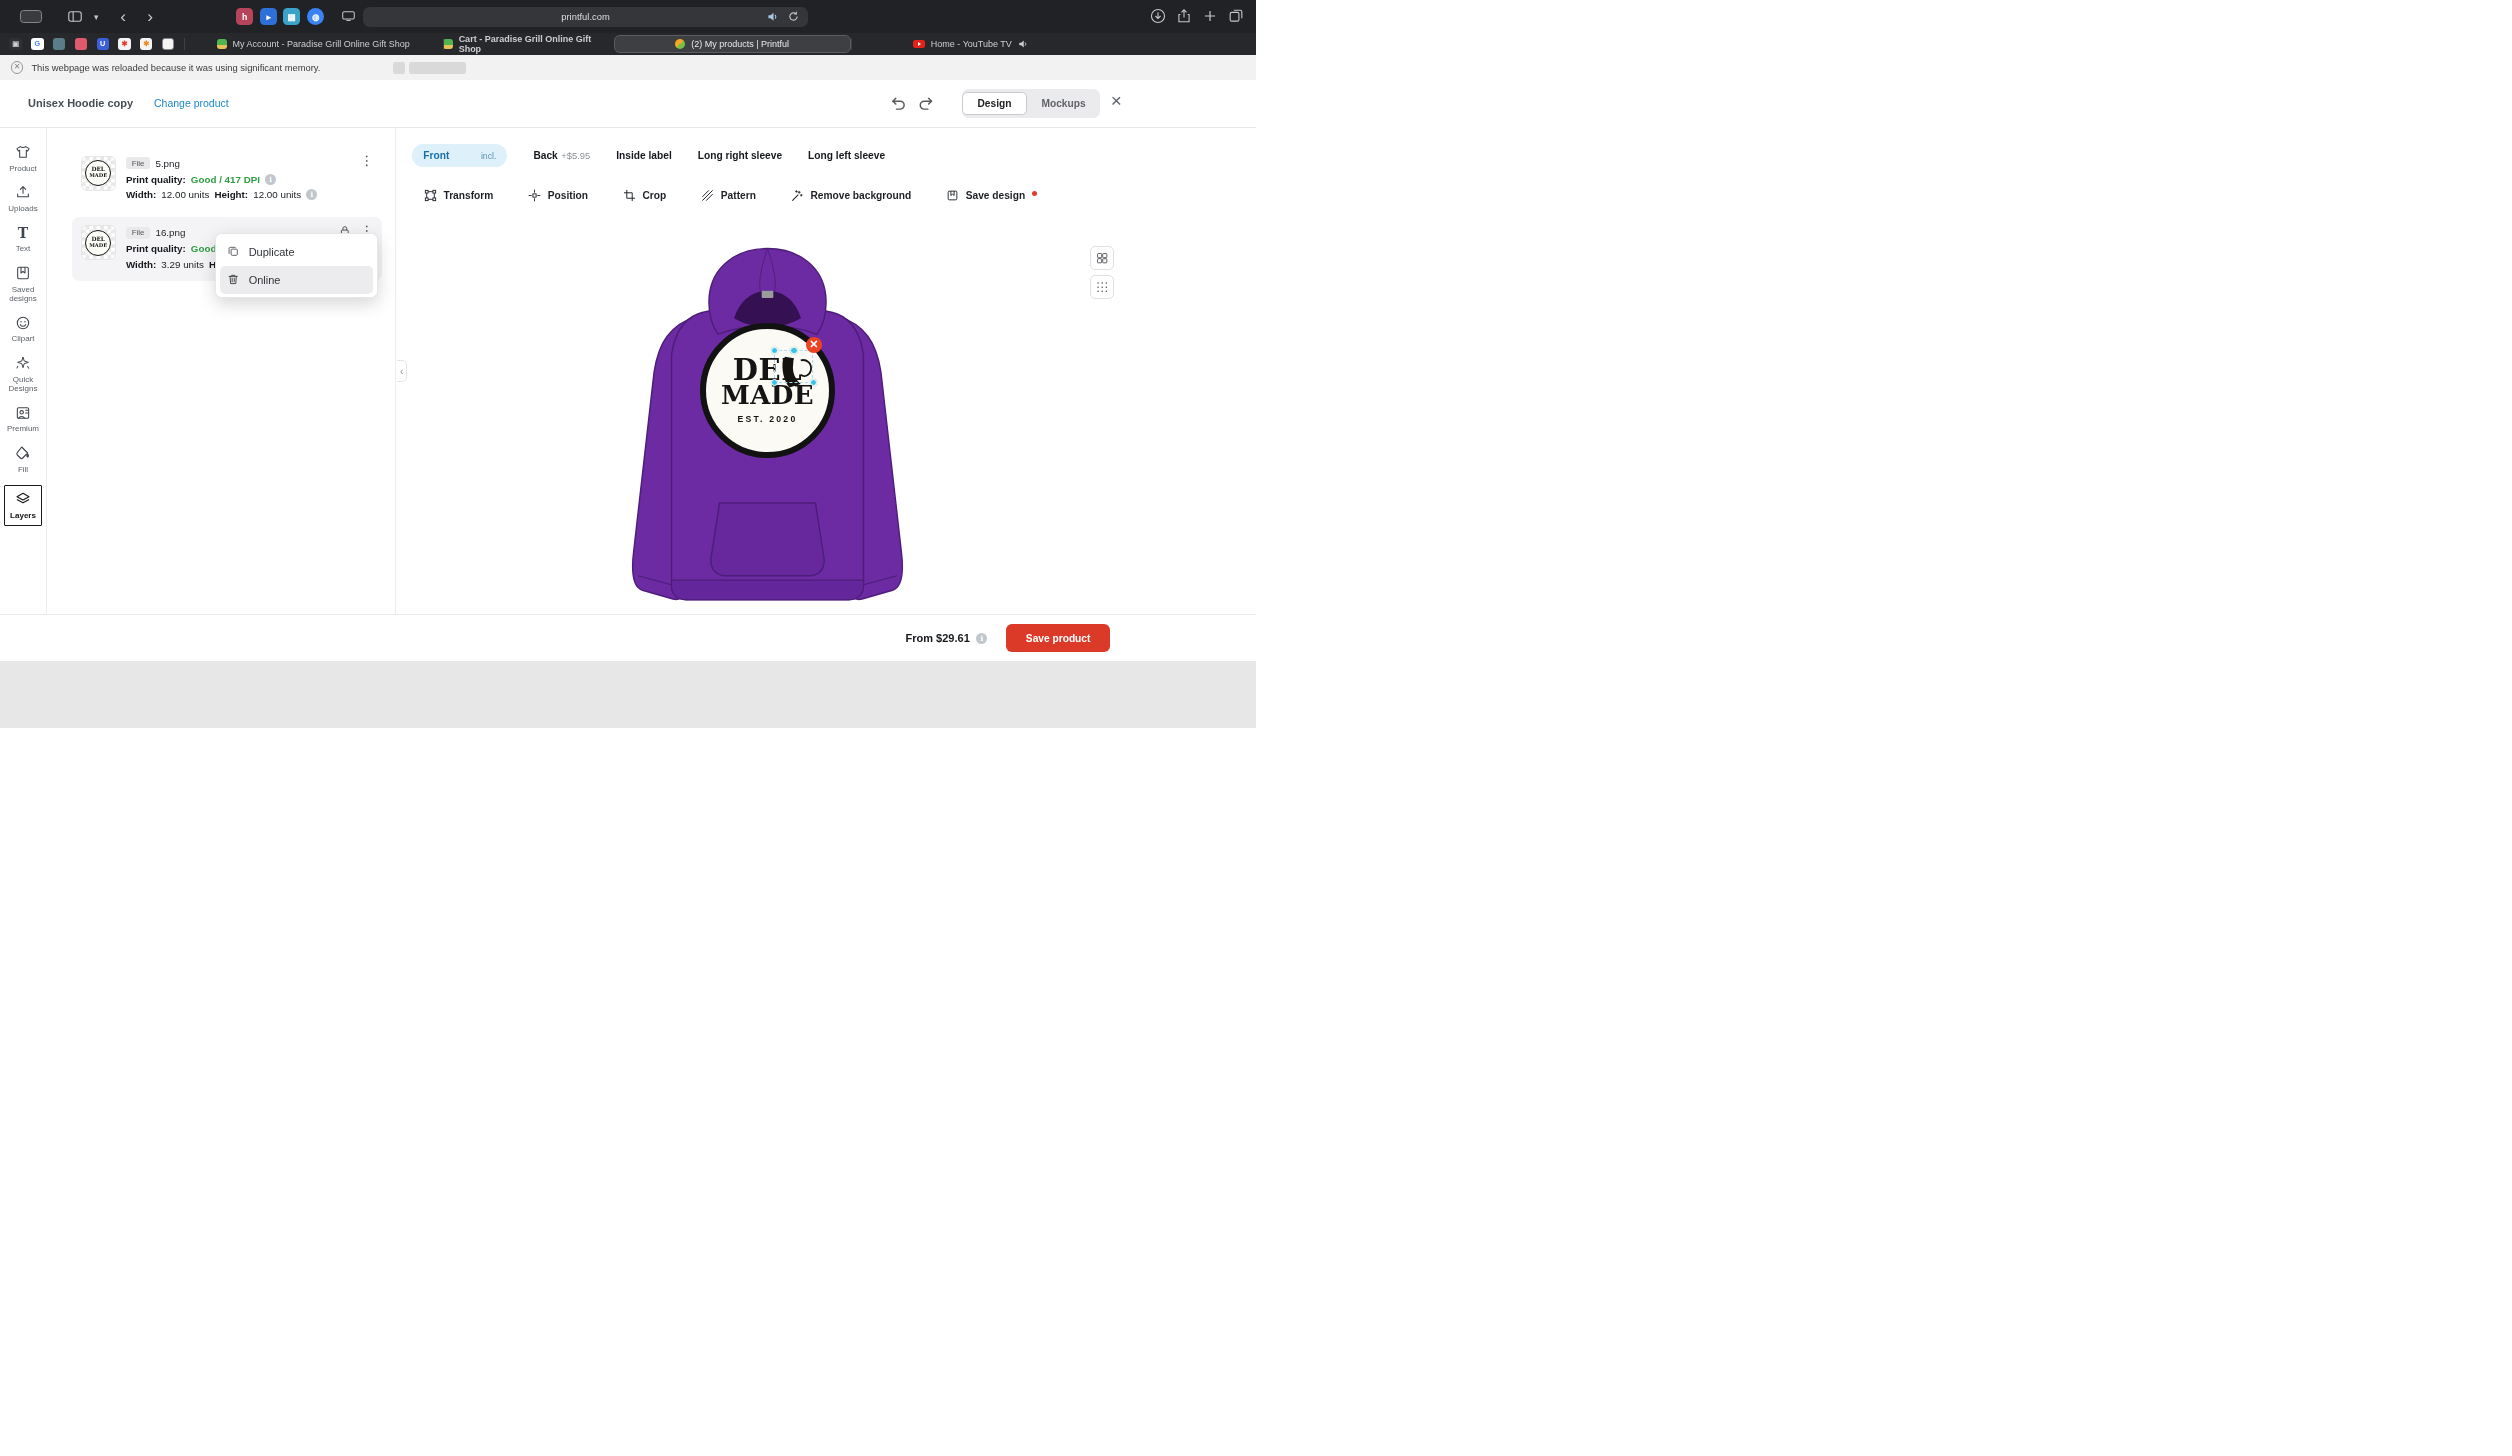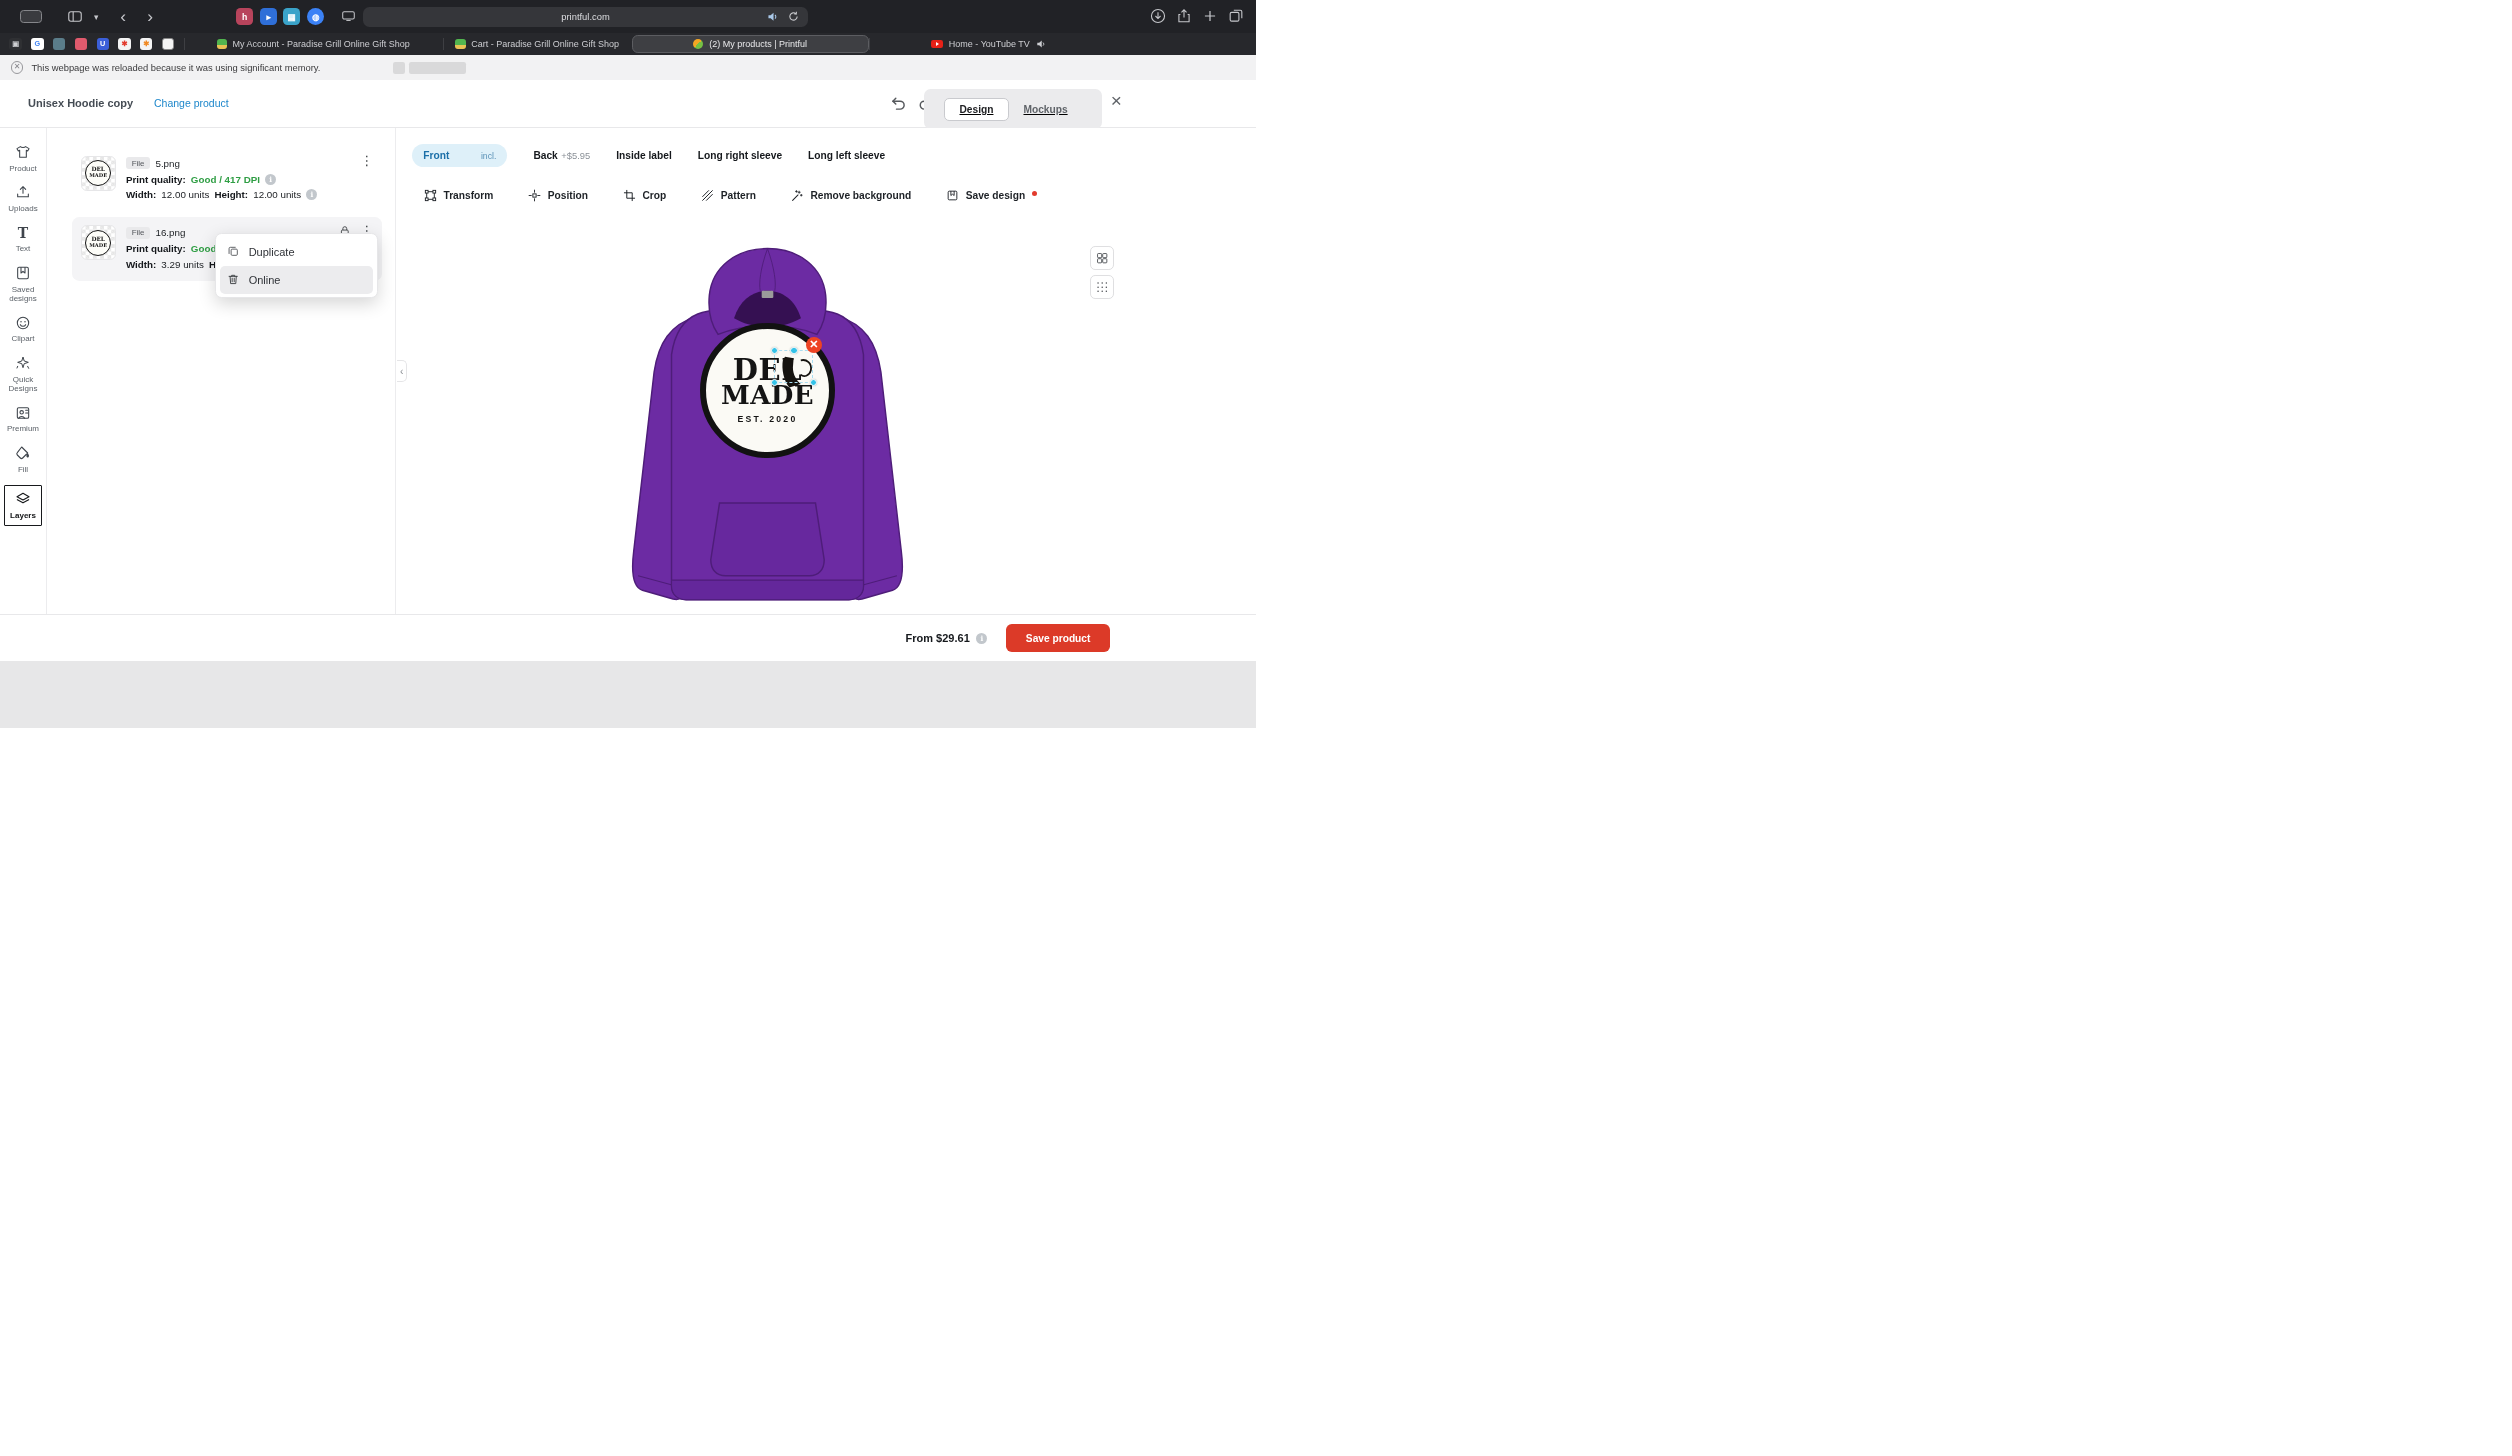--- a/index.html
+++ b/index.html
@@ -35,21 +35,21 @@
   .f1 { background:#2f3033; color:#cfd0d3; }
   .f2 { background:#fff; color:#4285f4; }
   .f3 { background:#5b7d8a; }
   .f4 { background:#e05a6d; }
   .f5 { background:#3b5fd9; color:#fff; }
   .f6 { background:#f4f4f4; color:#e23b2e; }
   .f7 { background:#f4f4f4; color:#f08a24; }
   .f8 { background:#f4f4f4; border:0.7px solid #888; }
   .tab { height:22px; display:flex; align-items:center; justify-content:center; gap:5.8px; color:#cdced2; font-size:9px; position:relative; }
   .tab.t1 { width:259px; }
-  .tab.t2 { width:189px; }
+  .tab.t2 { width:171px;font-weight:bold; }
   .tab.t4 { width:240px; }
   .tab .sep { position:absolute; left:0; top:5.1px; width:0.7px; height:11.6px; background:#3e3f43; }
   .tab.active { width:237px; height:18px; background:#3e3f43; border:0.7px solid #5c5d61; border-radius:5.8px; color:#e9e9eb; }
   .tfav { width:10.2px; height:10.2px; border-radius:2.9px; flex:0 0 auto; }
   .palm { background:linear-gradient(180deg,#51b54f 55%,#e8c254 55%); }
   .pfl { background:linear-gradient(135deg,#f5a623 50%,#76c043 50%); border-radius:50%; }
   .yt { width:11.6px; height:8.7px; background:#e62117; border-radius:2.2px; display:flex; align-items:center; justify-content:center; }
   .yt i { display:block; width:0; height:0; border-left:3.6px solid #fff; border-top:2.2px solid transparent; border-bottom:2.2px solid transparent; }
 
   
@@ -58,21 +58,21 @@
   .remnant { position:absolute; top:7.3px; height:11.6px; background:#d9d9da; border-radius:2.2px; }
   .r1 { left:393px; width:11.6px; } .r2 { left:409px; width:57px; }
 
   
   .app { position:absolute; left:0; top:80px; right:0; height:581px; background:#fff; }
   .app-header { position:relative; height:48px; border-bottom:0.7px solid #e8e8ea; }
   .title { position:absolute; left:28px; top:17.4px; font-size:11px; font-weight:bold; color:#454c54; }
   .change { position:absolute; left:154px; top:17.4px; font-size:10.5px; color:#1d87cb; cursor:pointer; }
   .undo { position:absolute; left:890px; top:14.5px; }
   .redo { position:absolute; left:917px; top:14.5px; }
-  .toggle { position:absolute; left:924px; top:9.4px; height:29px; background:#ebebed; border-radius:6.5px; display:flex; align-items:center; padding:20px;text-decoration:underline; }
+  .toggle { position:absolute; left:962px; top:9.4px; height:29px; background:#ebebed; border-radius:6.5px; display:flex; align-items:center; padding:0; }
   .seg { padding:5.1px 14.5px; font-size:10.2px; font-weight:bold; border-radius:5.1px; color:#5f6368; }
   .seg.on { background:#fff; border:0.7px solid #c9cace; color:#202124; }
   .closex { position:absolute; left:1106px; top:10.2px; font-size:19px; color:#5f6368; width:20.4px; text-align:center; }
 
   .app-body { position:absolute; left:0; top:48px; right:0; height:486px; }
 
   
   .rail { position:absolute; left:0; top:0; width:47px; height:486px; border-right:0.7px solid #ececee; display:flex; flex-direction:column; align-items:center; padding-top:16px; }
   .rail-item { width:41px; display:flex; flex-direction:column; align-items:center; gap:3.6px; margin-bottom:11.6px; font-size:8px; color:#5c6269; text-align:center; line-height:1.15; cursor:pointer; }
   .rail-item svg { display:block; }

